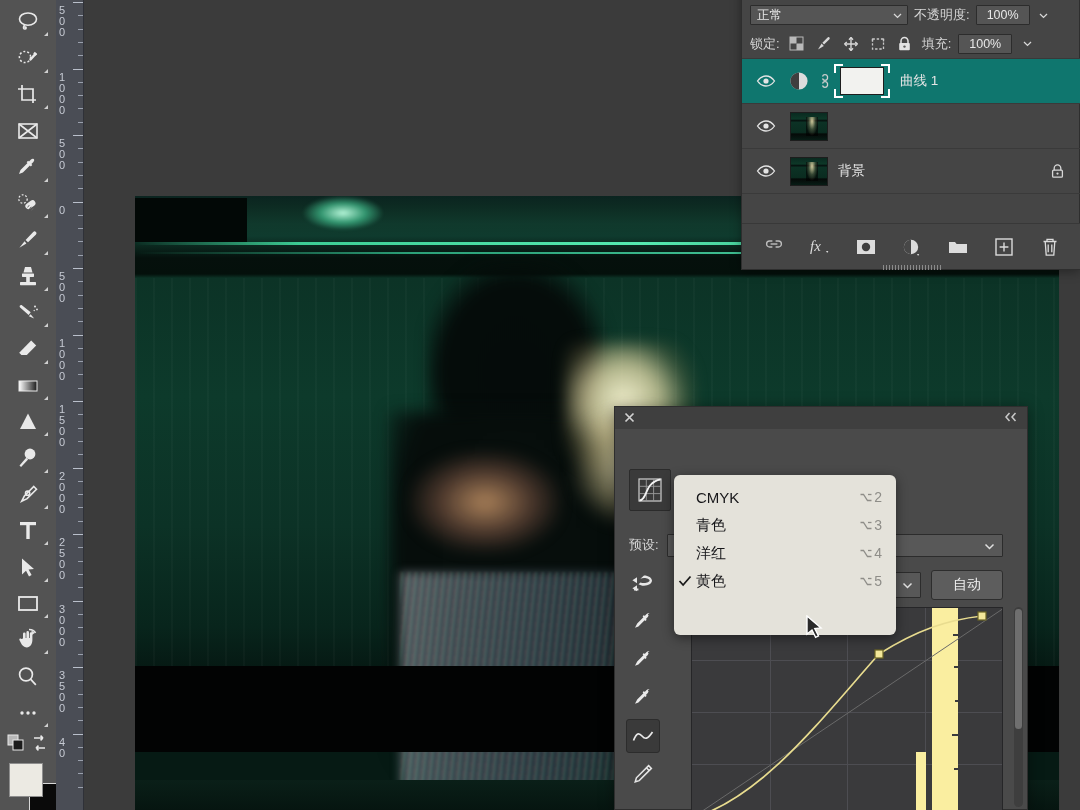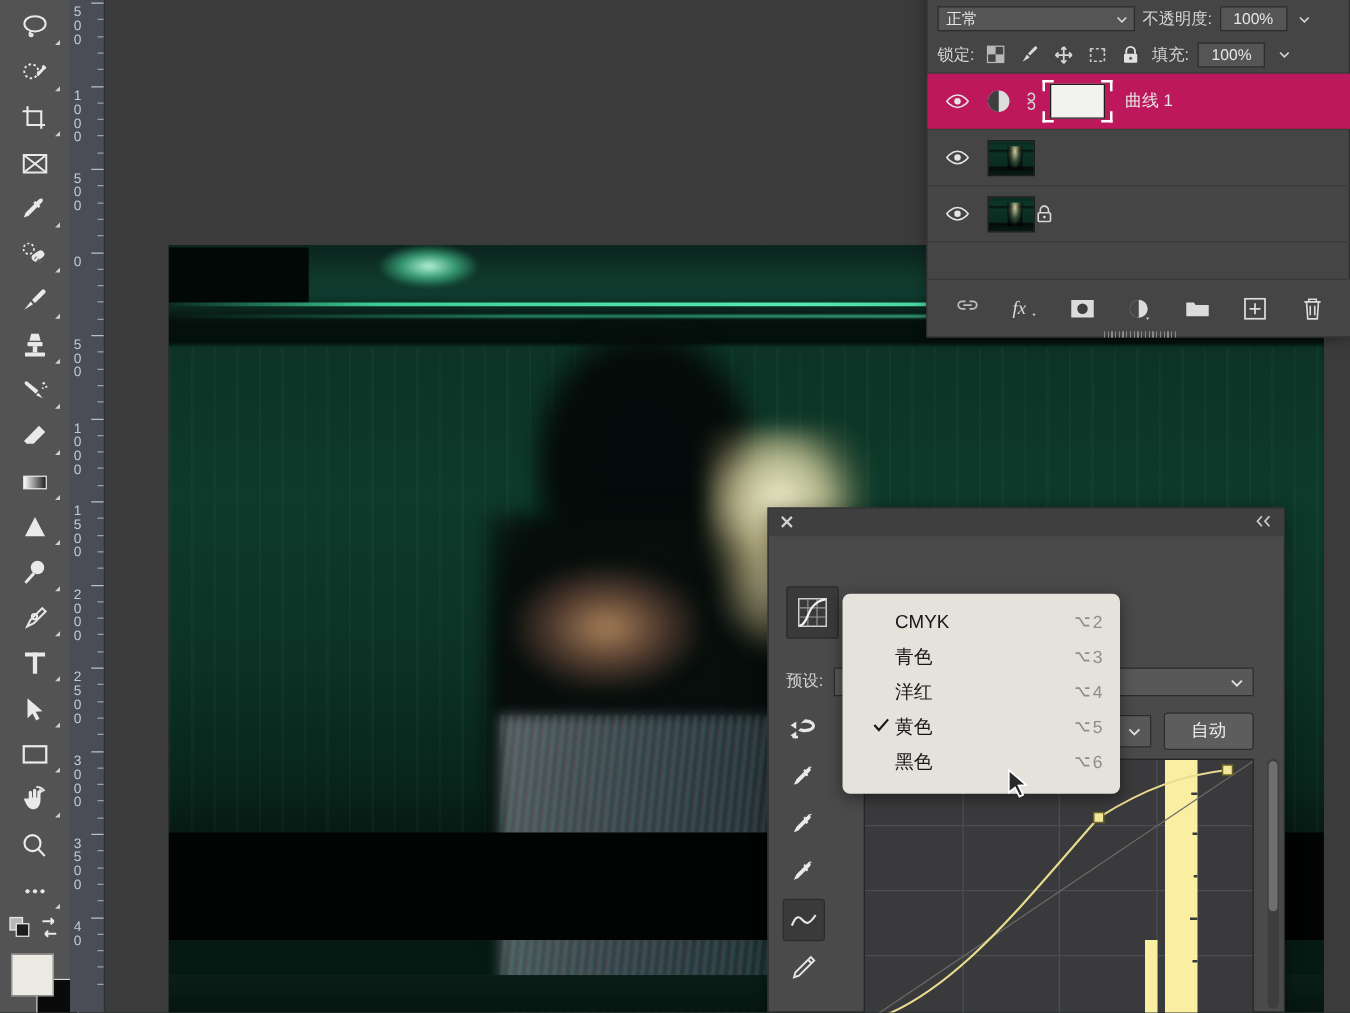--- a/index.html
+++ b/index.html
@@ -197,21 +197,21 @@
     display:flex; align-items:center; justify-content:center; border-radius:1px;
   }
   .mini-cv { width:16px; height:20px; display:flex; align-items:center; justify-content:center; }
   .lock-icon { width:20px; height:20px; display:flex; align-items:center; justify-content:center; }
 
   #layer-list { position:absolute; left:0; top:80px; width:339px; height:135px; }
   .layer-row {
     position:relative; height:45px; display:flex; align-items:center;
     border-bottom:1px solid #3a3a3a; padding-left:4px;
   }
-  .layer-row.selected { background:#be185d; }
+  .layer-row.selected { background:#0f766e; }
   .eye-cell { width:40px; display:flex; align-items:center; justify-content:center; }
   .thumb {
     width:38px; height:29px; border:1px solid #1d1d1d; margin-left:4px;
     position:relative; overflow:hidden; flex:none;
   }
   .thumb.photo-thumb {
     background:
       linear-gradient(180deg,#0a2a20 0%, #0d3828 22%, #061310 28%, #0c3225 35%, #0a2c20 72%, #050a08 78%, #071c15 100%);
   }
   .thumb.photo-thumb::after {
@@ -338,21 +338,21 @@
 
   
   #channel-menu {
     position:absolute; left:674px; top:475px; width:222px; height:160px;
     background:#e4e2da; border-radius:6px;
     box-shadow: 0 3px 12px rgba(0,0,0,.45);
     padding: 8px 0; z-index: 50;
   }
   .menu-item {
     height:28px; display:flex; align-items:center;
-    padding: 0 14px 0 24px; position:relative;
+    padding: 0 14px 0 4px; position:relative;
   }
   .mi-check { width:18px; color:#1a1a1a; font-size:15px; line-height:15px; }
   .mi-label { color:#17171a; font-size:15px; flex:1; }
   .mi-shortcut { color:#8e8d88; font-size:14px; display:flex; align-items:center; gap:1px; }
 
   #mouse-cursor { position:absolute; left:806px; top:615px; z-index:60; }
 
   .cv-svg { display:block; }
 </style>
 </head>
@@ -841,20 +841,21 @@
       <div class="layer-row">
         <span class="eye-cell">
           <svg width="20" height="14" viewBox="0 0 20 14">
               <g fill="none" stroke="#e4e4e4" stroke-width="1.3">
             <path d="M1.5 7S5 2 10 2s8.5 5 8.5 5-3.5 5-8.5 5S1.5 7 1.5 7z"></path>
           </g>
               <circle cx="10" cy="7" r="2.6" fill="#e4e4e4"></circle>
             </svg>
         </span>
         <span class="thumb photo-thumb"></span>
+        <span class="layer-name">背景</span>
         <span class="lock-badge">
           <svg width="15" height="17" viewBox="0 0 15 17">
               <g fill="none" stroke="#d8d8d8" stroke-width="1.3">
             <path d="M4.2 7.2V5.2a3.3 3.3 0 016.6 0v2"></path>
             <rect x="2.6" y="7.2" width="9.8" height="7" rx="1"></rect>
           </g>
               <circle cx="7.5" cy="10.6" r="1.1" fill="#d8d8d8"></circle>
             </svg>
         </span>
       </div>
@@ -1095,31 +1096,20 @@
       <span class="mi-label">黄色</span>
       <span class="mi-shortcut">
         <svg width="14" height="14" viewBox="0 0 14 14">
             <path d="M1.5 4.5h3l4 6h4" fill="none" stroke="#8e8d88" stroke-width="1.3"></path>
             <path d="M9 4.5h3.5" stroke="#8e8d88" stroke-width="1.3" fill="none"></path>
           </svg>
         <span>5</span>
       </span>
     </div>
 
-    <div class="menu-item">
-      <span class="mi-check"></span>
-      <span class="mi-label">黑色</span>
-      <span class="mi-shortcut">
-        <svg width="14" height="14" viewBox="0 0 14 14">
-            <path d="M1.5 4.5h3l4 6h4" fill="none" stroke="#8e8d88" stroke-width="1.3"></path>
-            <path d="M9 4.5h3.5" stroke="#8e8d88" stroke-width="1.3" fill="none"></path>
-          </svg>
-        <span>6</span>
-      </span>
-    </div>
   </div>
 
   <span id="mouse-cursor">
     <svg width="18" height="26" viewBox="0 0 18 26">
       <path d="M1 1l14 12-6.2.5 3.7 7.4-2.9 1.4-3.6-7.3L1 19z" fill="#2a2a2a" stroke="#ffffff" stroke-width="1.4"></path>
     </svg>
   </span>
 
 </div>
 

